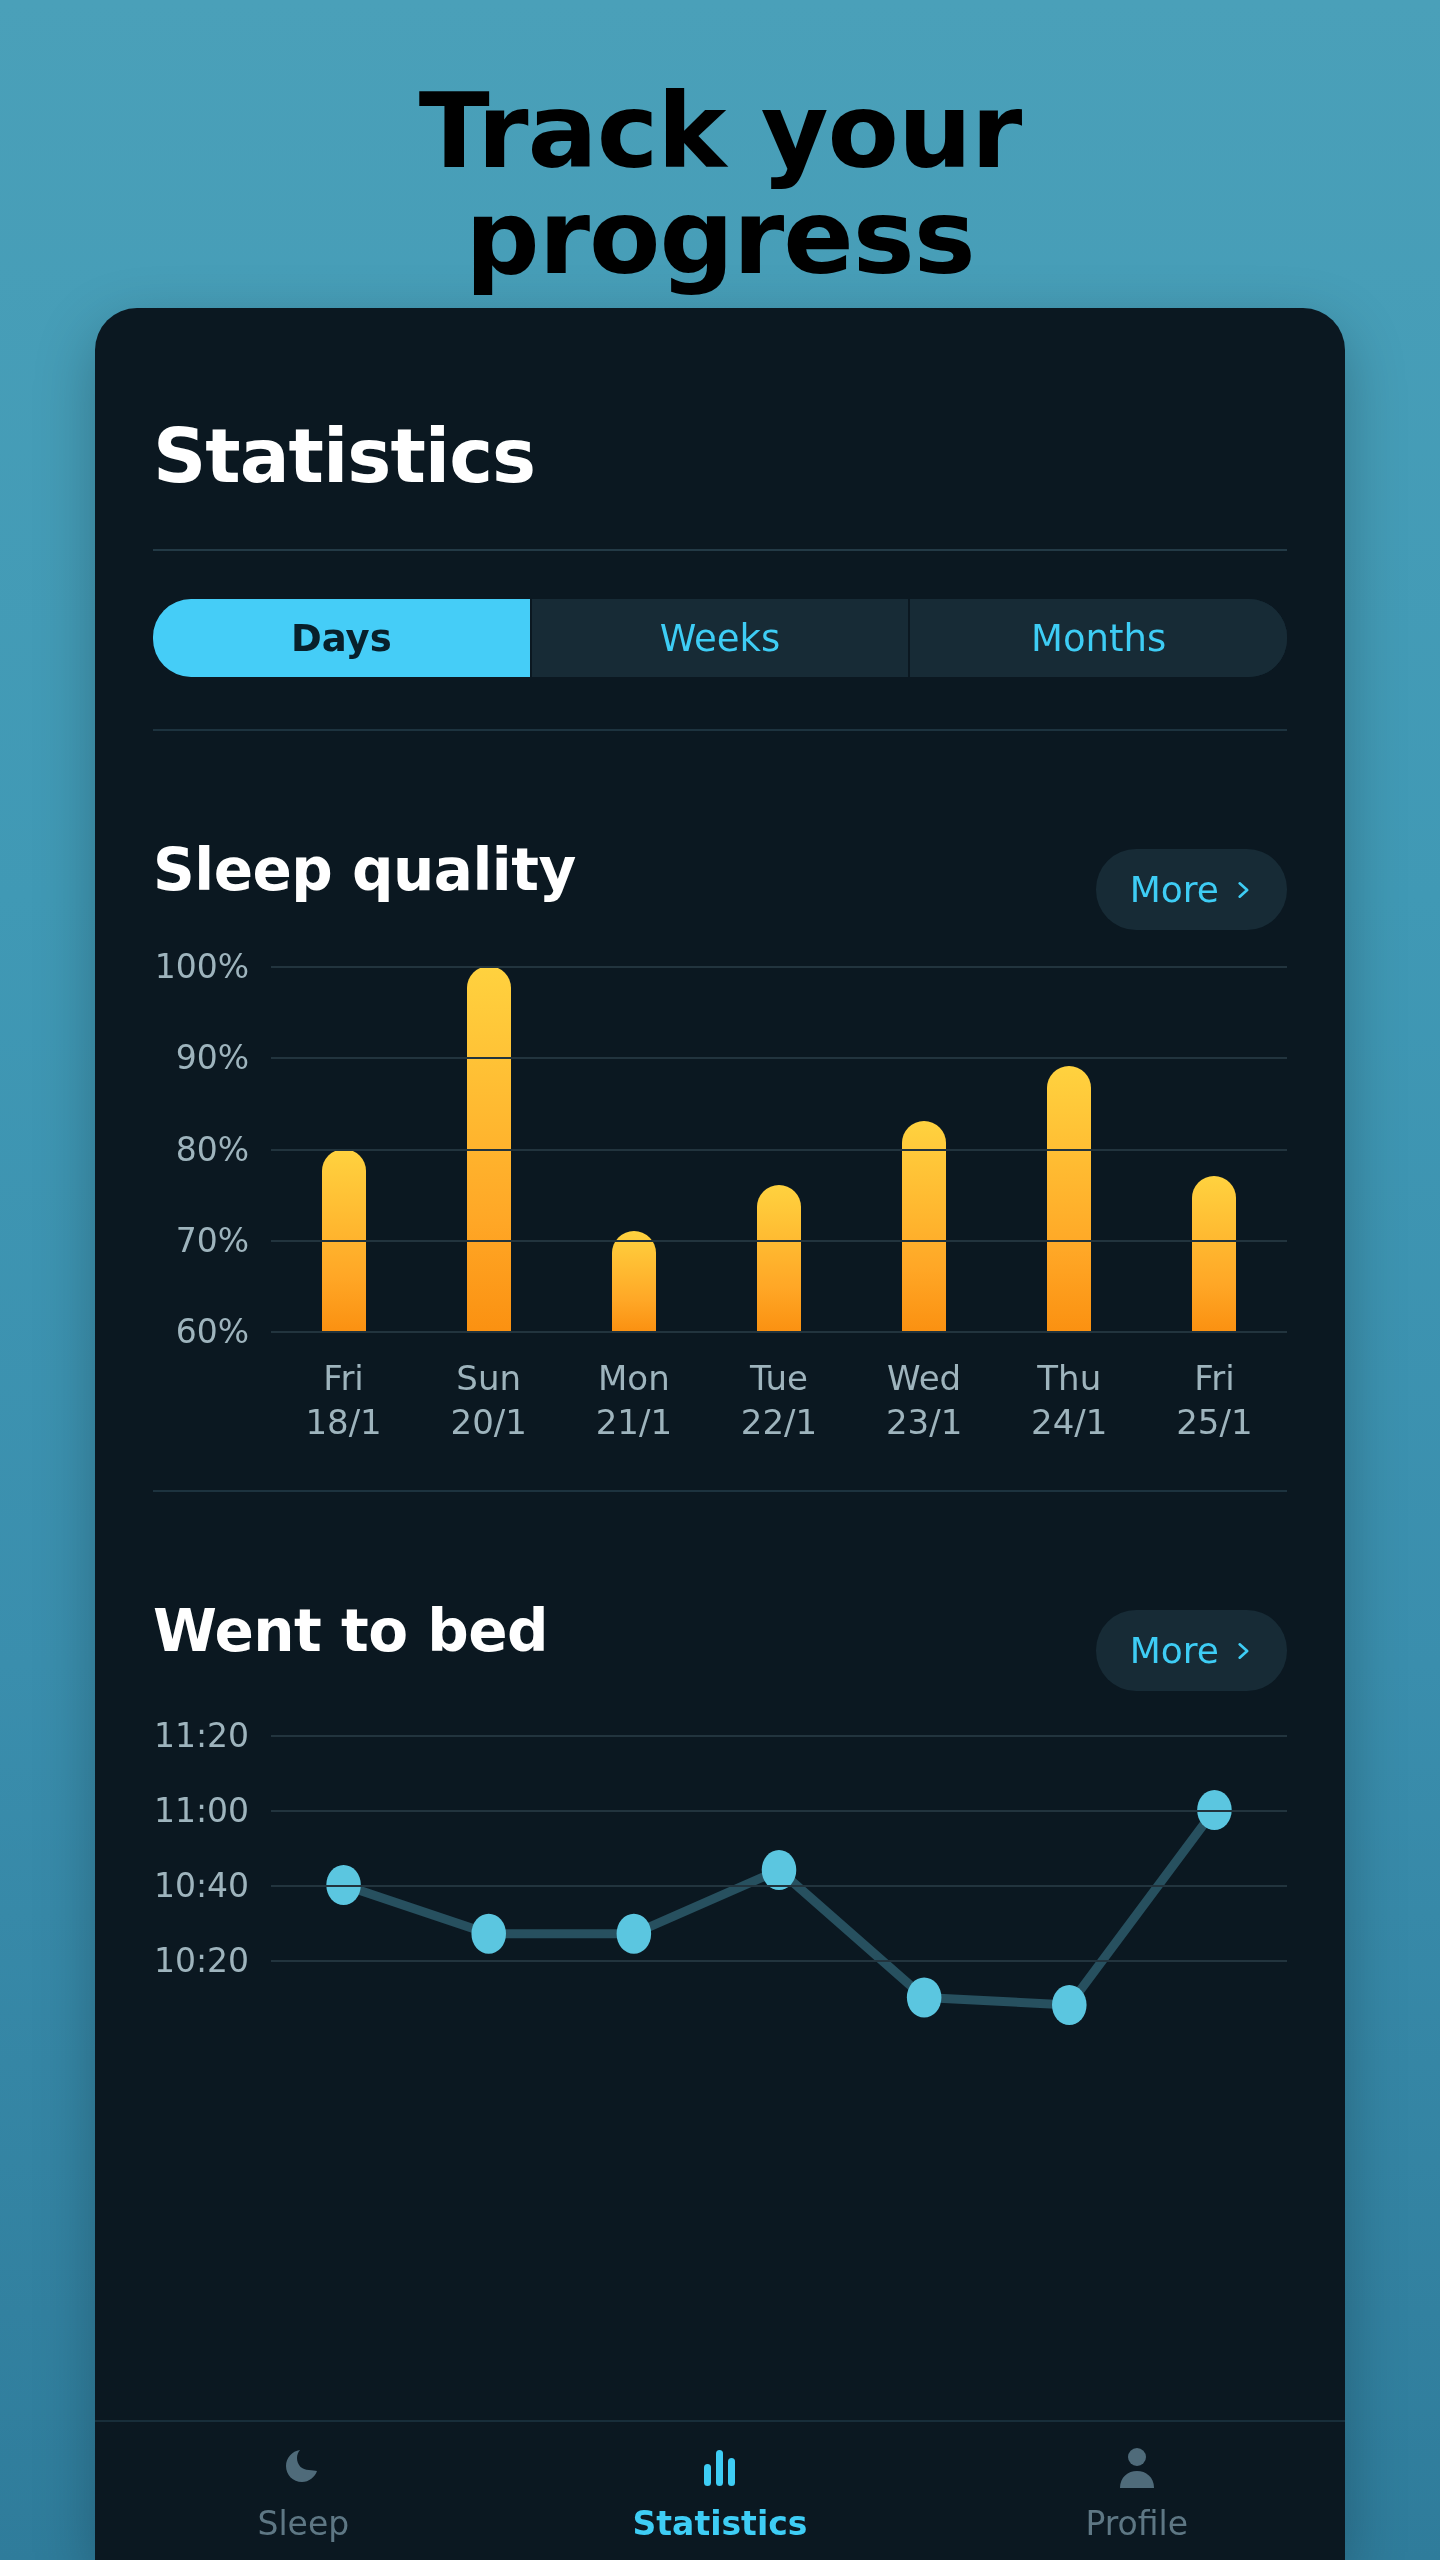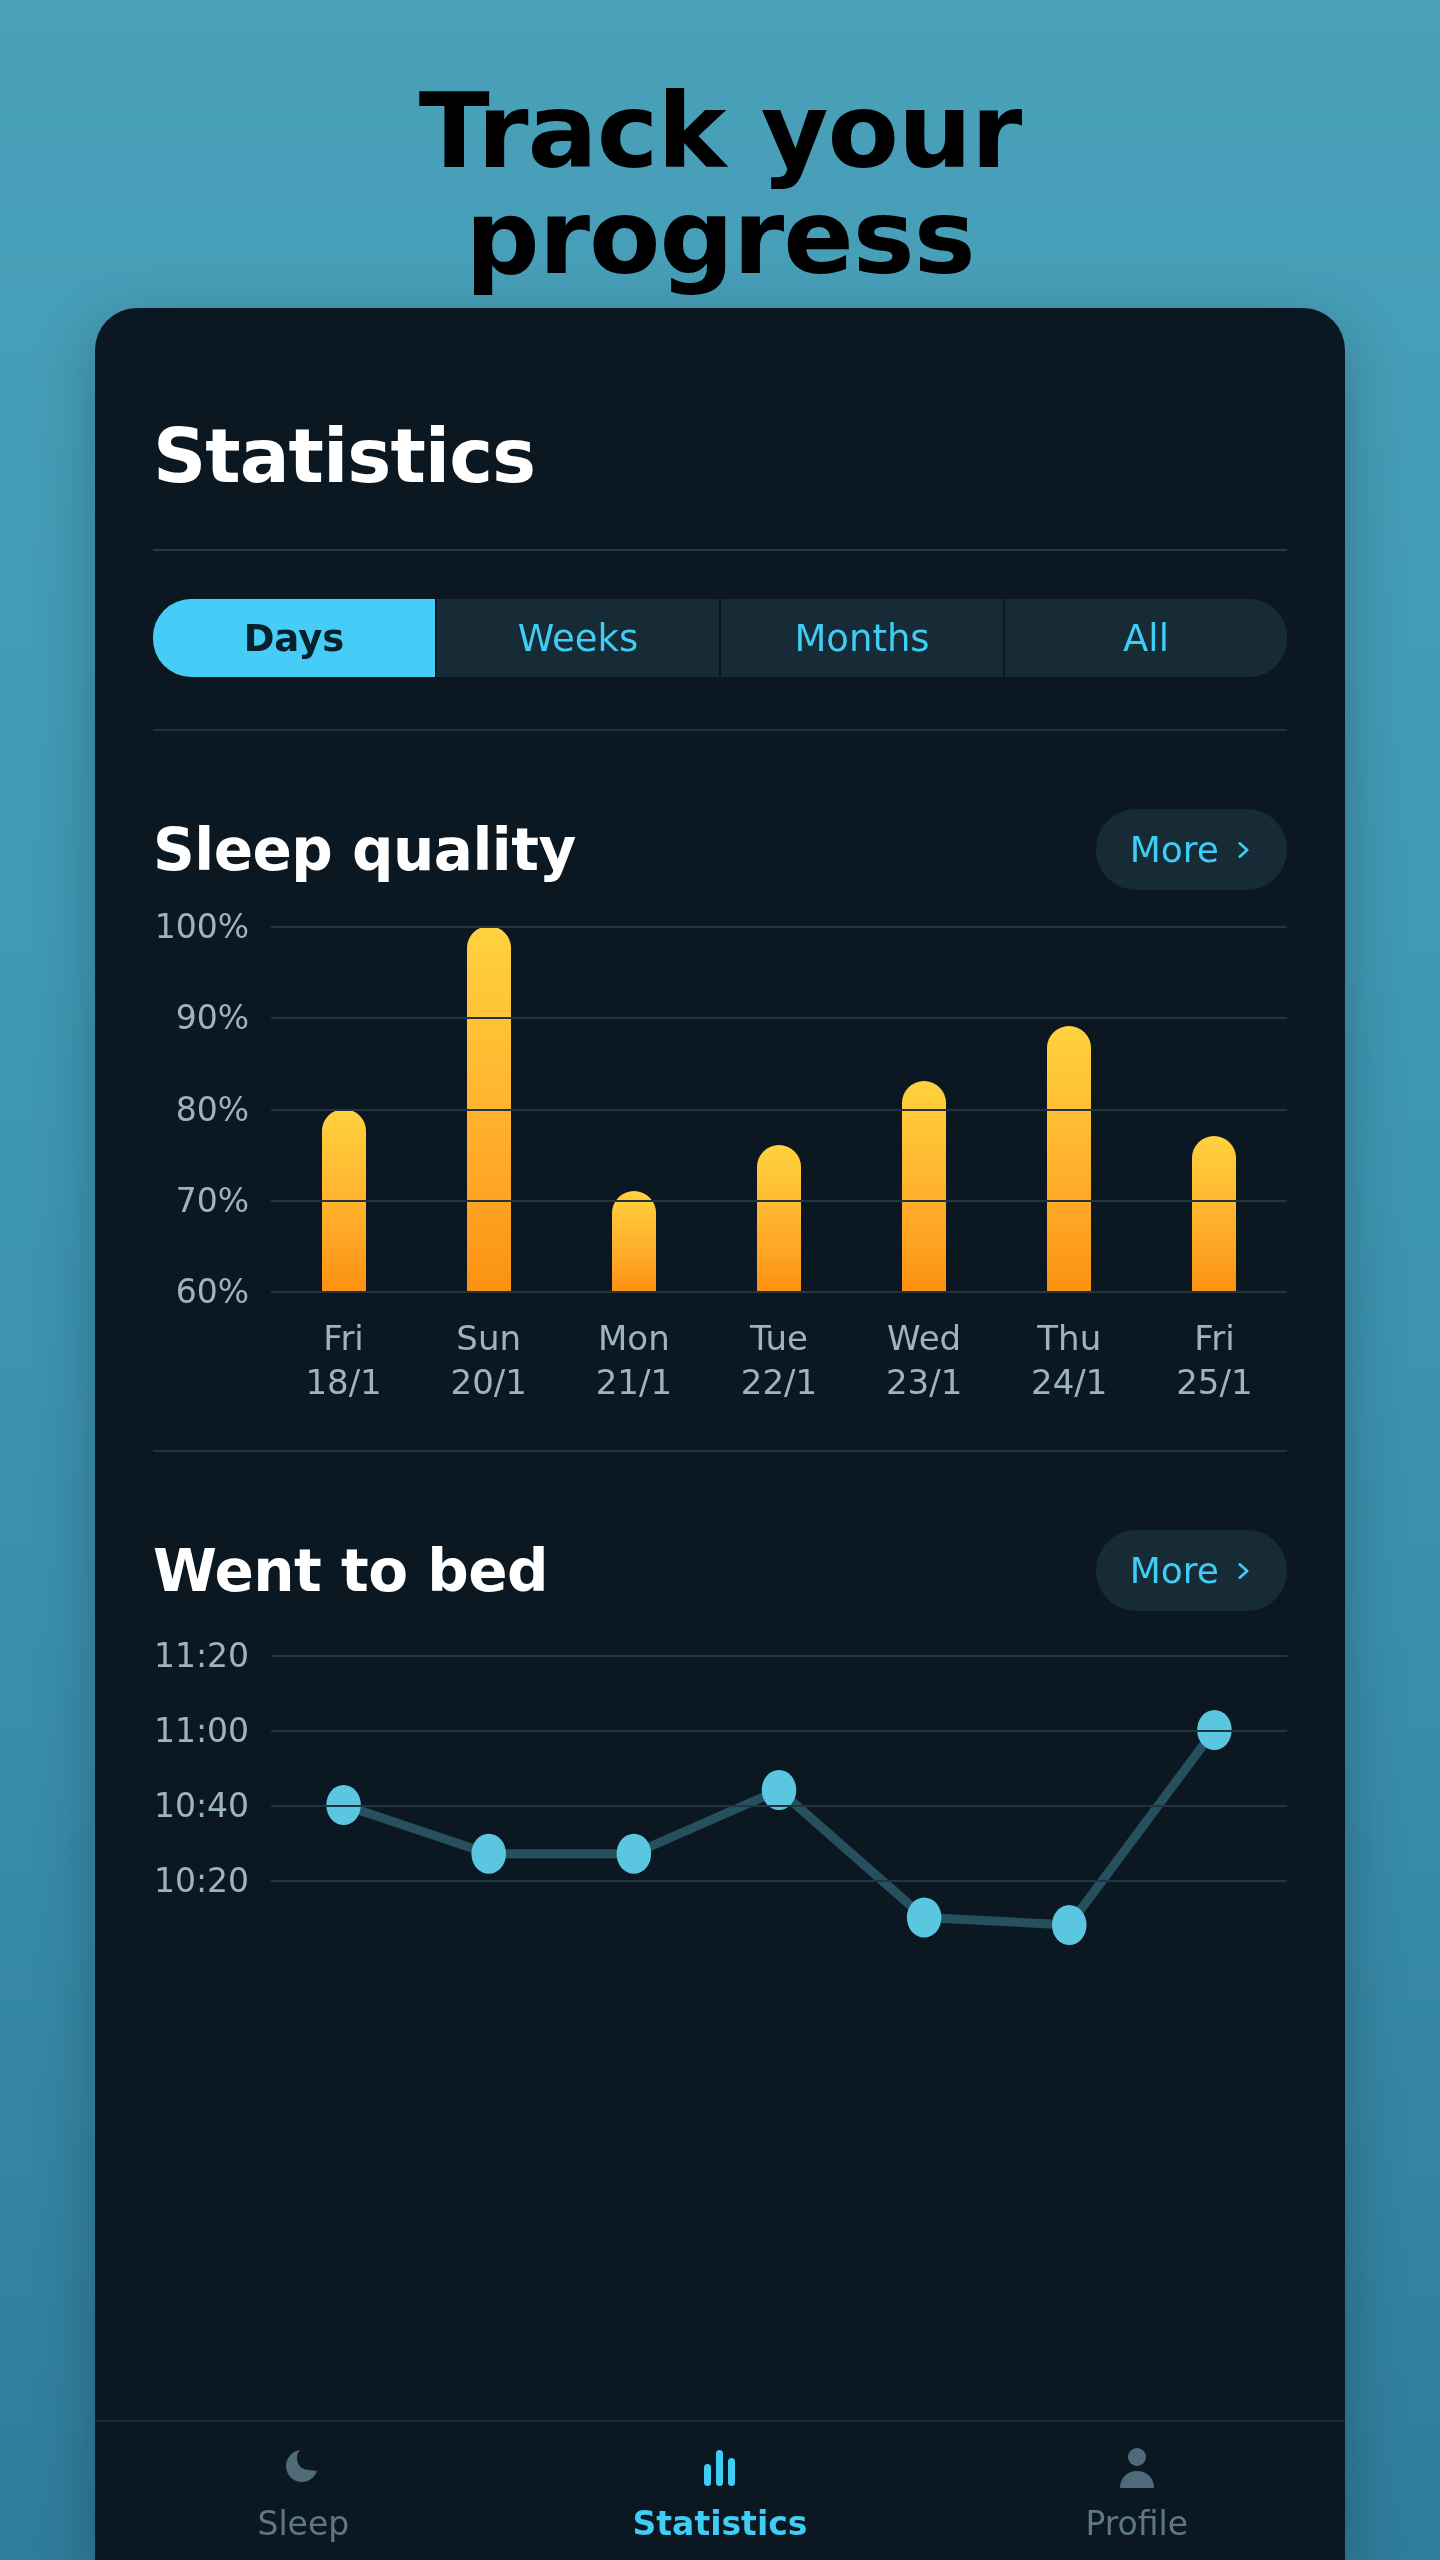--- a/index.html
+++ b/index.html
@@ -108,20 +108,21 @@
     align-items:center;
     gap:14px;
     background:#172b36;
     color:#3ecdf5;
     font-size:36px;
     padding:20px 34px;
     border-radius:40px;
     border:none;
     cursor:pointer;
     font-family:"DejaVu Sans", sans-serif;
+    margin-top:40px;
   }
   .chev { display:block; width:20px; height:20px; }
 
   
   .chart-wrap { margin-top:36px; position:relative; }
   .chart-area { display:flex; }
   .y-axis {
     width:118px;
     position:relative;
     flex:0 0 118px;
@@ -213,23 +214,20 @@
 
     <div class="segmented" id="segmented">
         <div class="seg active">
           <span>Days</span>
         </div>
         <div class="seg">
           <span>Weeks</span>
         </div>
         <div class="seg">
           <span>Months</span>
-        </div>
-        <div class="seg">
-          <span>All</span>
         </div>
       </div>
     <div class="tab-underline"></div>
 
     <div class="section-head">
       <div class="section-title">Sleep quality</div>
       <button class="more-btn">
         <span>More</span>
         <svg class="chev" viewBox="0 0 24 24" fill="none">
           <path d="M8 4 L17 12 L8 20" stroke="#3ecdf5" stroke-width="3.2" stroke-linecap="round" stroke-linejoin="round"></path>

